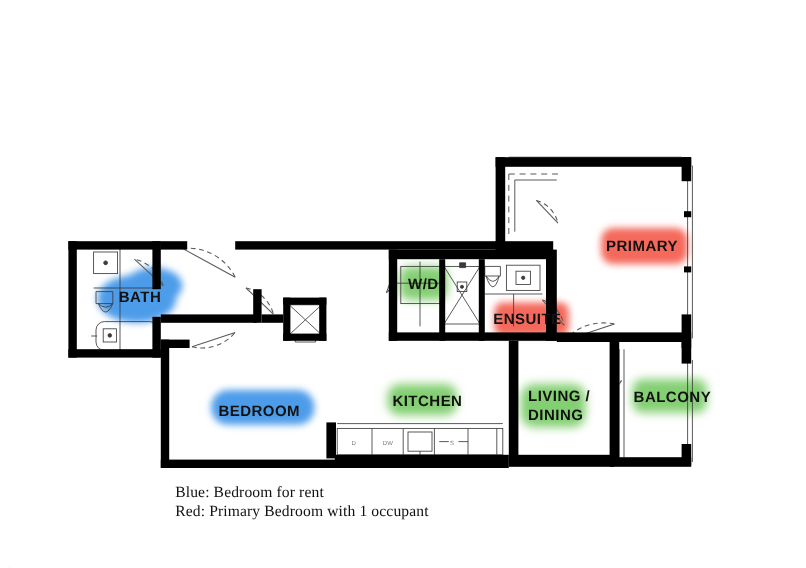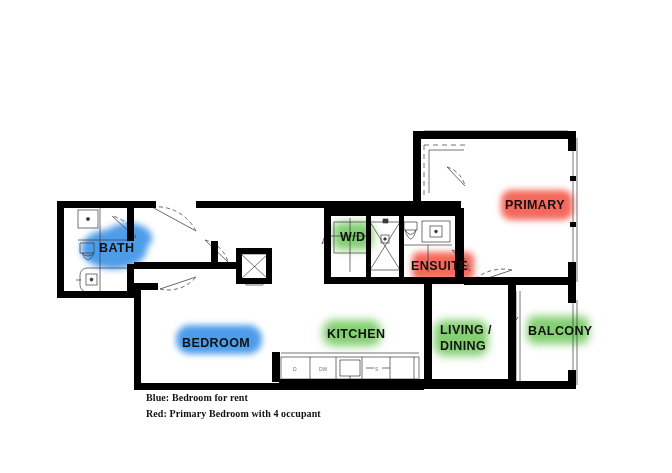--- a/index.html
+++ b/index.html
@@ -47,28 +47,27 @@
     height: 473px;
   }
   svg.plan {
     display: block;
     width: 672px;
     height: 473px;
   }
   .legend {
     position: absolute;
     left: 146px;
-    top: 390px;
+    top: 402px;
     width: 420px;
     font-family: "Liberation Serif", serif;
-    font-size: 10px;
+    font-size: 13px;
     line-height: 15.6px;
     color: #111111;
     letter-spacing: .1px;
-    font-weight: bold;
   }
   .legend div { white-space: nowrap; }
 </style>
 </head>
 <body>
 
 <div id="page">
 
   <div class="edge-top"></div>
   <div class="edge-left"></div>
@@ -297,16 +296,16 @@
       <g font-family="Liberation Sans, sans-serif" fill="#777777" font-size="5">
         <text x="293" y="371">D</text>
         <text x="319" y="371">DW</text>
         <text x="375" y="371">S</text>
       </g>
     </svg>
   </div>
 
   <div class="legend">
     <div>Blue: Bedroom for rent</div>
-    <div>Red: Primary Bedroom with 4 occupant</div>
+    <div>Red: Primary Bedroom with 1 occupant</div>
   </div>
 
 </div>
 
 </body></html>

